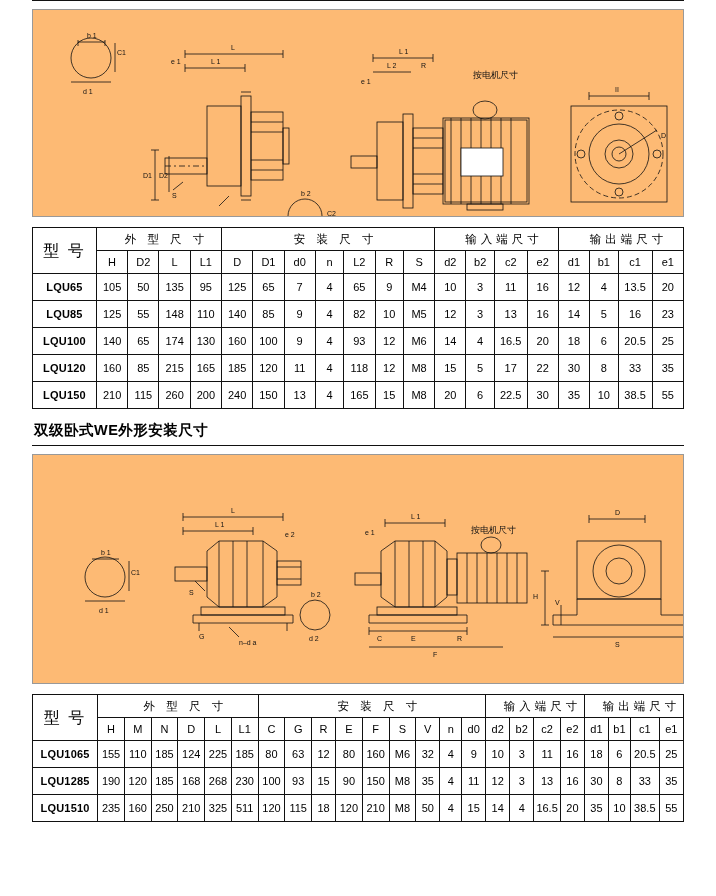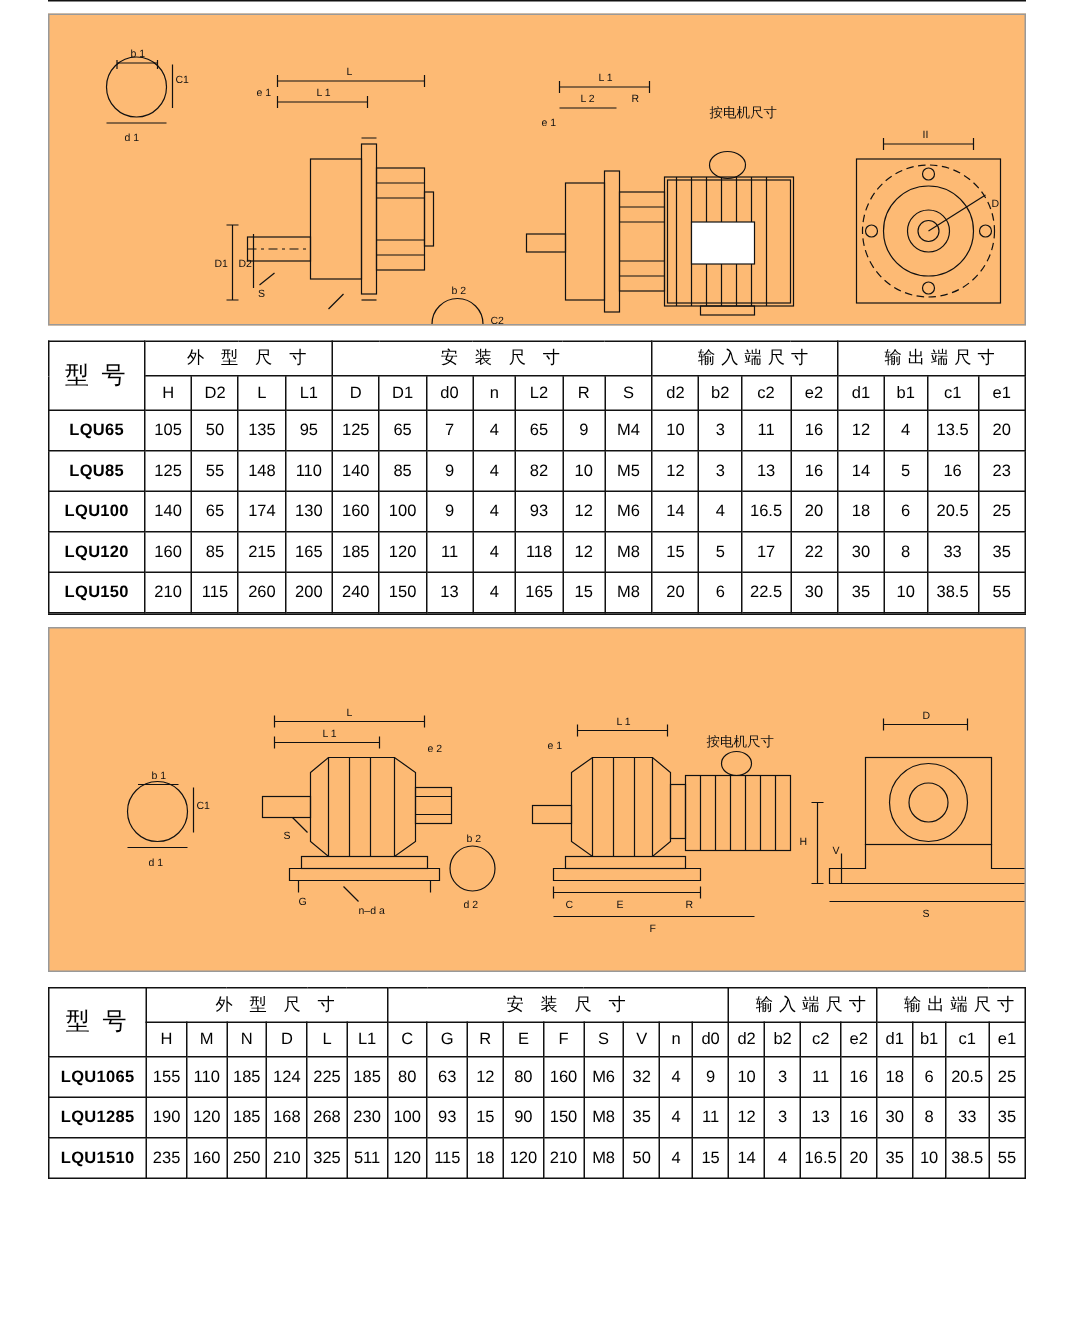--- a/index.html
+++ b/index.html
@@ -291,20 +291,21 @@
       <td>22.5</td>
       <td>30</td>
       <td>35</td>
       <td>10</td>
       <td>38.5</td>
       <td>55</td>
     </tr>
   </tbody>
     </table>
 
+  <h2 class="sec-title">双级卧式WE外形安装尺寸</h2>
   <hr class="title-rule">
 
   <div class="fig-box fig2">
     <svg class="fig-svg" width="650" height="228" viewBox="0 0 650 228">
       <g stroke="#111" fill="none" stroke-width="0.8" font-family="Liberation Sans, sans-serif" font-size="7">
 
         <ellipse cx="72" cy="122" rx="20" ry="20"></ellipse>
         <line x1="59" y1="104" x2="86" y2="104"></line>
         <text x="68" y="100" stroke="none" fill="#111">b 1</text>
         <line x1="96" y1="106" x2="96" y2="136"></line>

